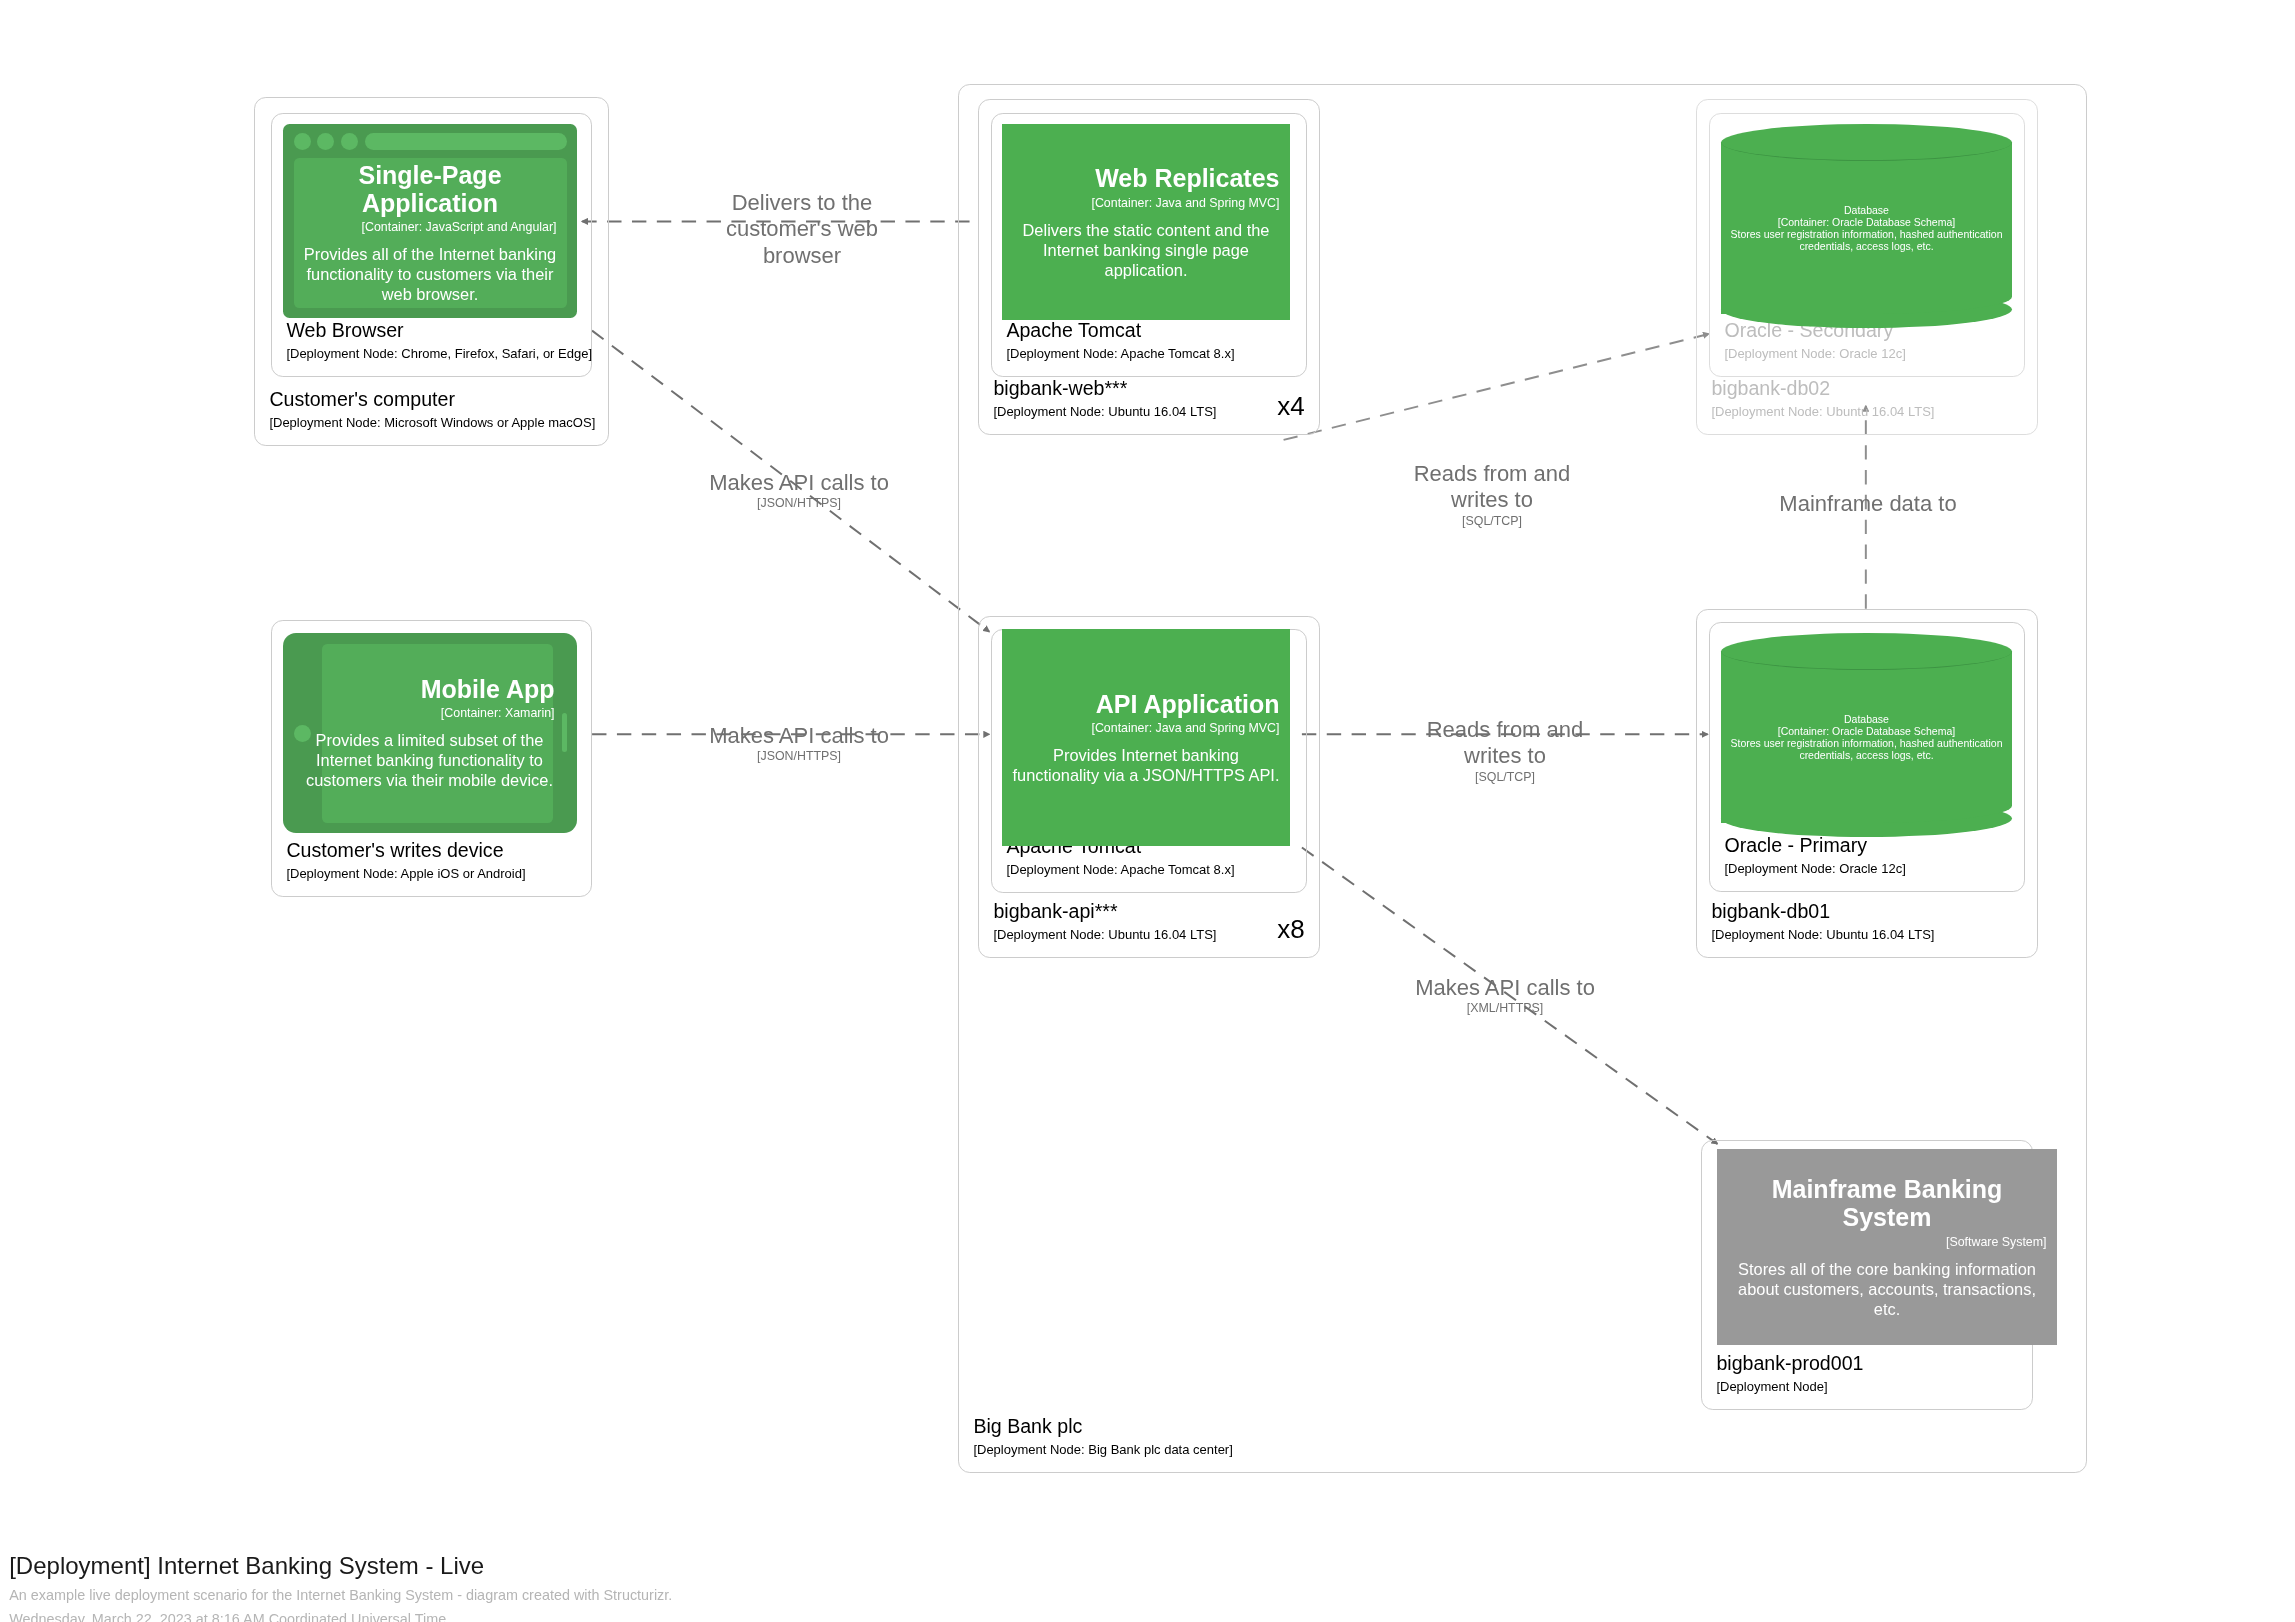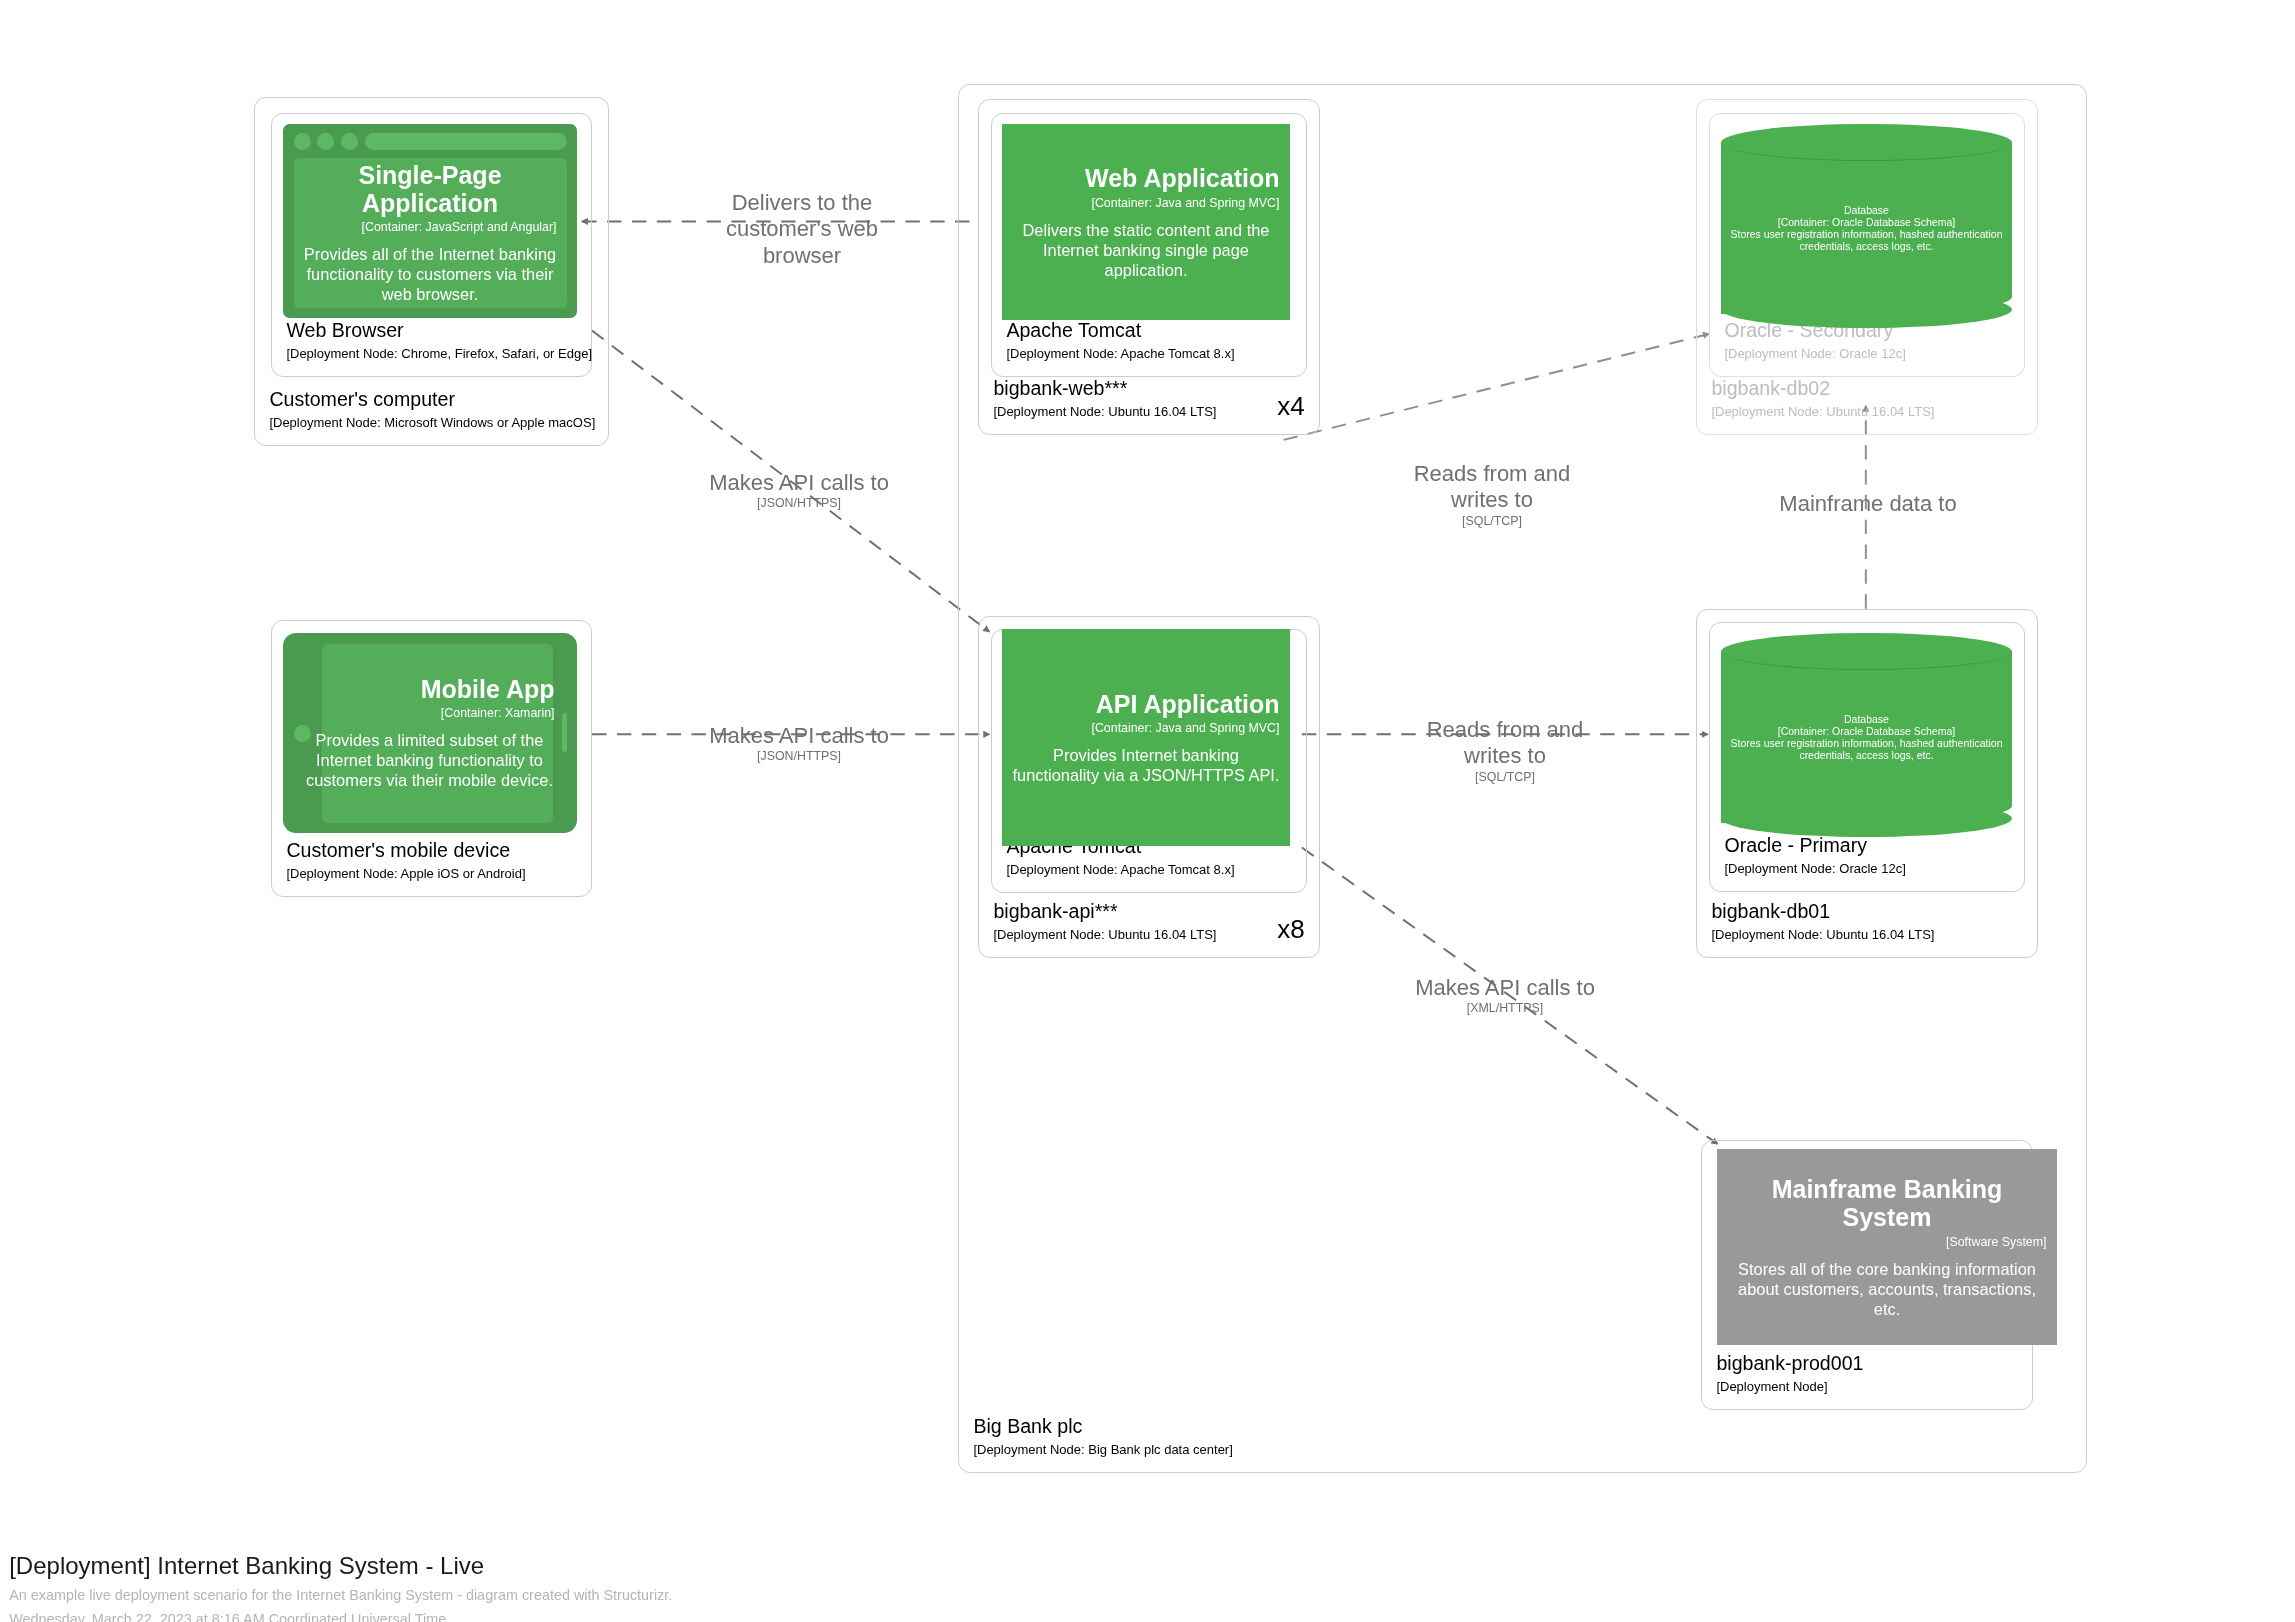--- a/index.html
+++ b/index.html
@@ -149,21 +149,21 @@
     <div class="screen"></div>
   </div>
   <div class="c4" style="left:293px;top:158px;width:274px;height:149px;background:transparent;">
     <div class="nm">Single-Page Application</div>
     <div class="tech">[Container: JavaScript and Angular]</div>
     <div class="desc">Provides all of the Internet banking functionality to customers via their web browser.</div>
   </div>
 
   <div class="boundary" style="left:271px;top:620px;width:319px;height:275px;">
     <div class="b-label" style="bottom:34px;">
-      <span>Customer's mobile device</span>
+      <span>Customer's writes device</span>
     </div>
     <div class="b-label b-sub" style="bottom:14.4px;">
       <span>[Deployment Node: Apple iOS or Android]</span>
     </div>
   </div>
 
   <div class="mobile" style="left:283px;top:633px;width:294px;height:200px;">
     <div class="home"></div>
     <div class="speaker"></div>
     <div class="screen"></div>
@@ -196,21 +196,21 @@
   <div class="boundary" style="left:991px;top:113px;width:314px;height:262px;">
     <div class="b-label" style="bottom:34px;">
       <span>Apache Tomcat</span>
     </div>
     <div class="b-label b-sub" style="bottom:14.4px;">
       <span>[Deployment Node: Apache Tomcat 8.x]</span>
     </div>
   </div>
 
   <div class="c4 green" style="left:1002px;top:124px;width:288px;height:196px;">
-    <div class="nm">Web Application</div>
+    <div class="nm">Web Replicates</div>
     <div class="tech">[Container: Java and Spring MVC]</div>
     <div class="desc">Delivers the static content and the Internet banking single page application.</div>
   </div>
 
   <div class="boundary" style="left:978px;top:616px;width:340px;height:340px;">
     <div class="b-label" style="bottom:34px;">
       <span>bigbank-api***</span>
     </div>
     <div class="b-label b-sub" style="bottom:14.4px;">
       <span>[Deployment Node: Ubuntu 16.04 LTS]</span>

